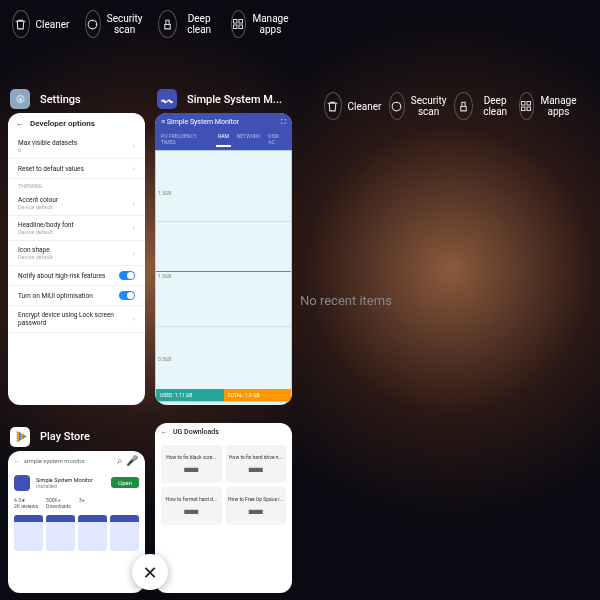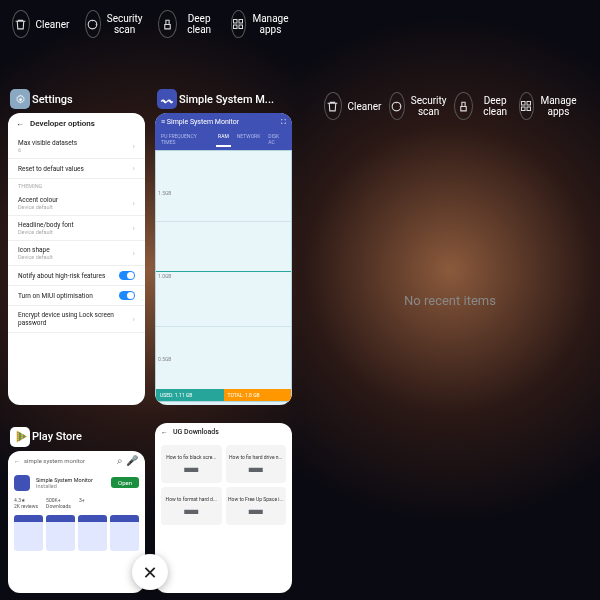--- a/index.html
+++ b/index.html
@@ -62,21 +62,21 @@
       gap: 10px;
       padding: 0 8px;
     }
     .app-card {
       display: flex;
       flex-direction: column;
     }
     .app-header {
       display: flex;
       align-items: center;
-      gap: 2px;
+      gap: 10px;
       padding: 4px 2px;
       color: #fff;
       font-size: 11px;
       font-weight: 500;
     }
     .app-icon {
       width: 20px;
       height: 20px;
       border-radius: 5px;
       display: flex;
@@ -193,21 +193,21 @@
       z-index: 5;
     }
 
     
     .empty-msg {
       position: absolute;
       top: 50%;
       left: 0;
       right: 0;
       transform: translateY(-50%);
-      text-align: center;
+      text-align: left;
       color: #888;
       font-size: 13px;
     }
 
     .gear-svg { width:11px; height:11px; }
     .play-tri { width:0; height:0; border-left:8px solid; border-top:5px solid transparent; border-bottom:5px solid transparent; margin-left:2px;
       border-left-color: transparent;
       background: conic-gradient(#ea4335, #fbbc04, #34a853, #4285f4);
       clip-path: polygon(15% 0%, 100% 50%, 15% 100%);
       width:12px; height:12px;

